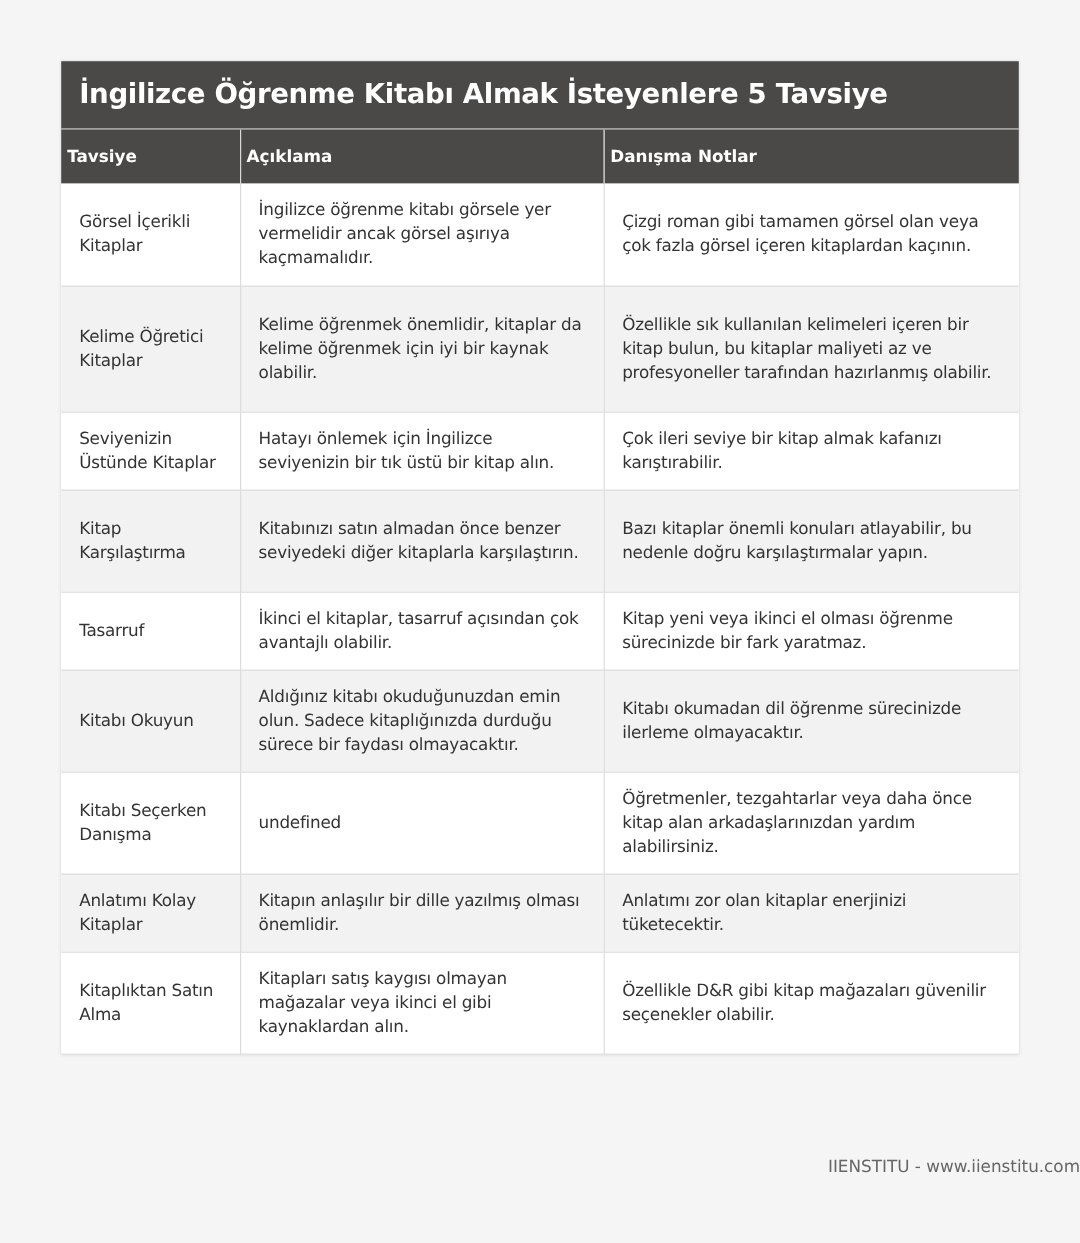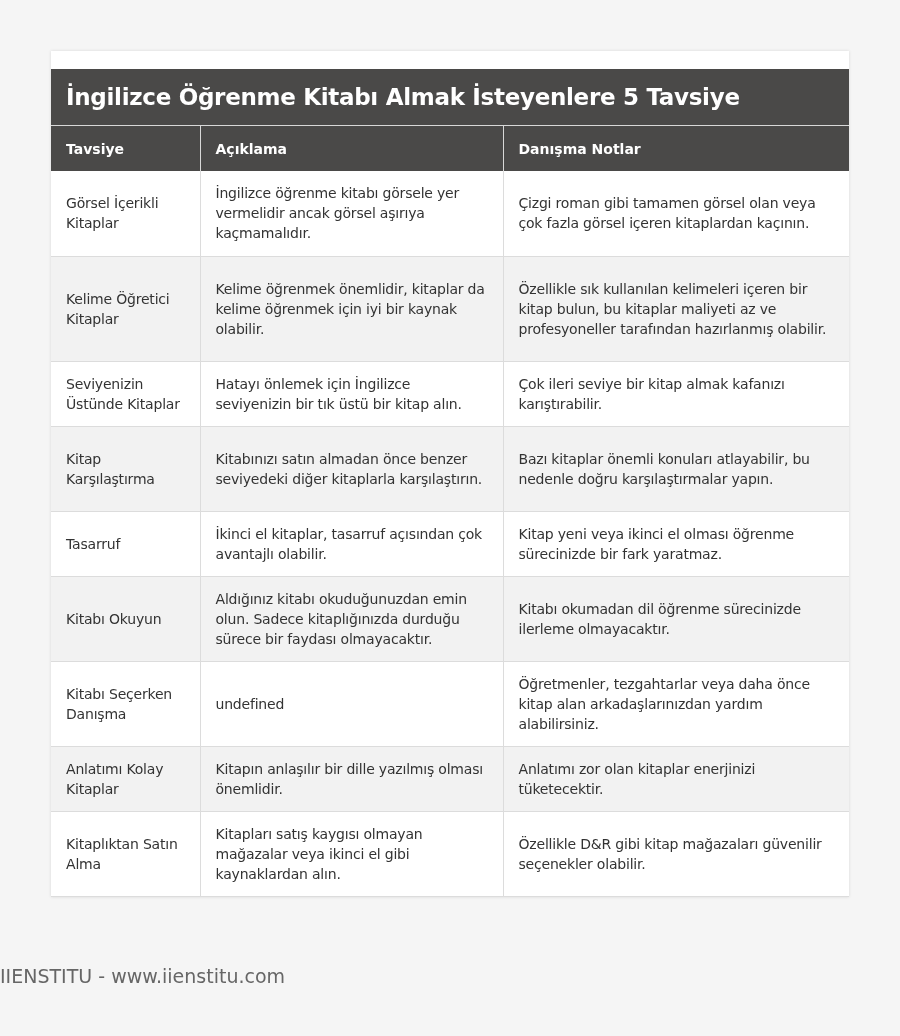--- a/index.html
+++ b/index.html
@@ -21,38 +21,37 @@
     height: 57px;
     background: #4a4948;
     color: #ffffff;
     display: flex; align-items: center;
     padding-left: 15px;
     font-size: 23px;
     font-weight: bold;
     letter-spacing: -0.3px;
     border-bottom: 1px solid #d8d8d8;
     box-sizing: border-box;
-    margin-top: 18px;
   }
   table {
     width: 798px;
     border-collapse: collapse;
     table-layout: fixed;
   }
   col.c1 { width: 149px; }
   col.c2 { width: 303px; }
   col.c3 { width: 346px; }
   thead th {
     background: #4a4948;
     color: #ffffff;
     text-align: left;
     font-size: 14px;
     font-weight: bold;
     height: 45px;
-    padding: 0 15px;
+    padding: 0 5px;
     border-right: 1px solid #d8d8d8;
     box-sizing: border-box;
   }
   thead th:last-child { border-right: none; }
   tbody td {
     font-size: 14px;
     color: #333333;
     line-height: 20px;
     padding: 0 15px;
     vertical-align: middle;
@@ -61,22 +60,22 @@
     box-sizing: border-box;
     letter-spacing: -0.2px;
   }
   tbody td:last-child { border-right: none; }
   tbody tr:nth-child(even) td { background: #f2f2f2; }
   tbody tr:nth-child(odd) td { background: #ffffff; }
   .footer {
     position: absolute;
     left: 0; right: 0;
     top: 965px;
-    text-align: left;
-    font-size: 19px;
+    text-align: right;
+    font-size: 14px;
     color: #666666;
   }
 </style>
 </head>
 <body>
 
 <div class="card">
   <div class="title-band">İngilizce Öğrenme Kitabı Almak İsteyenlere 5 Tavsiye</div>
   <table>
     <colgroup>

